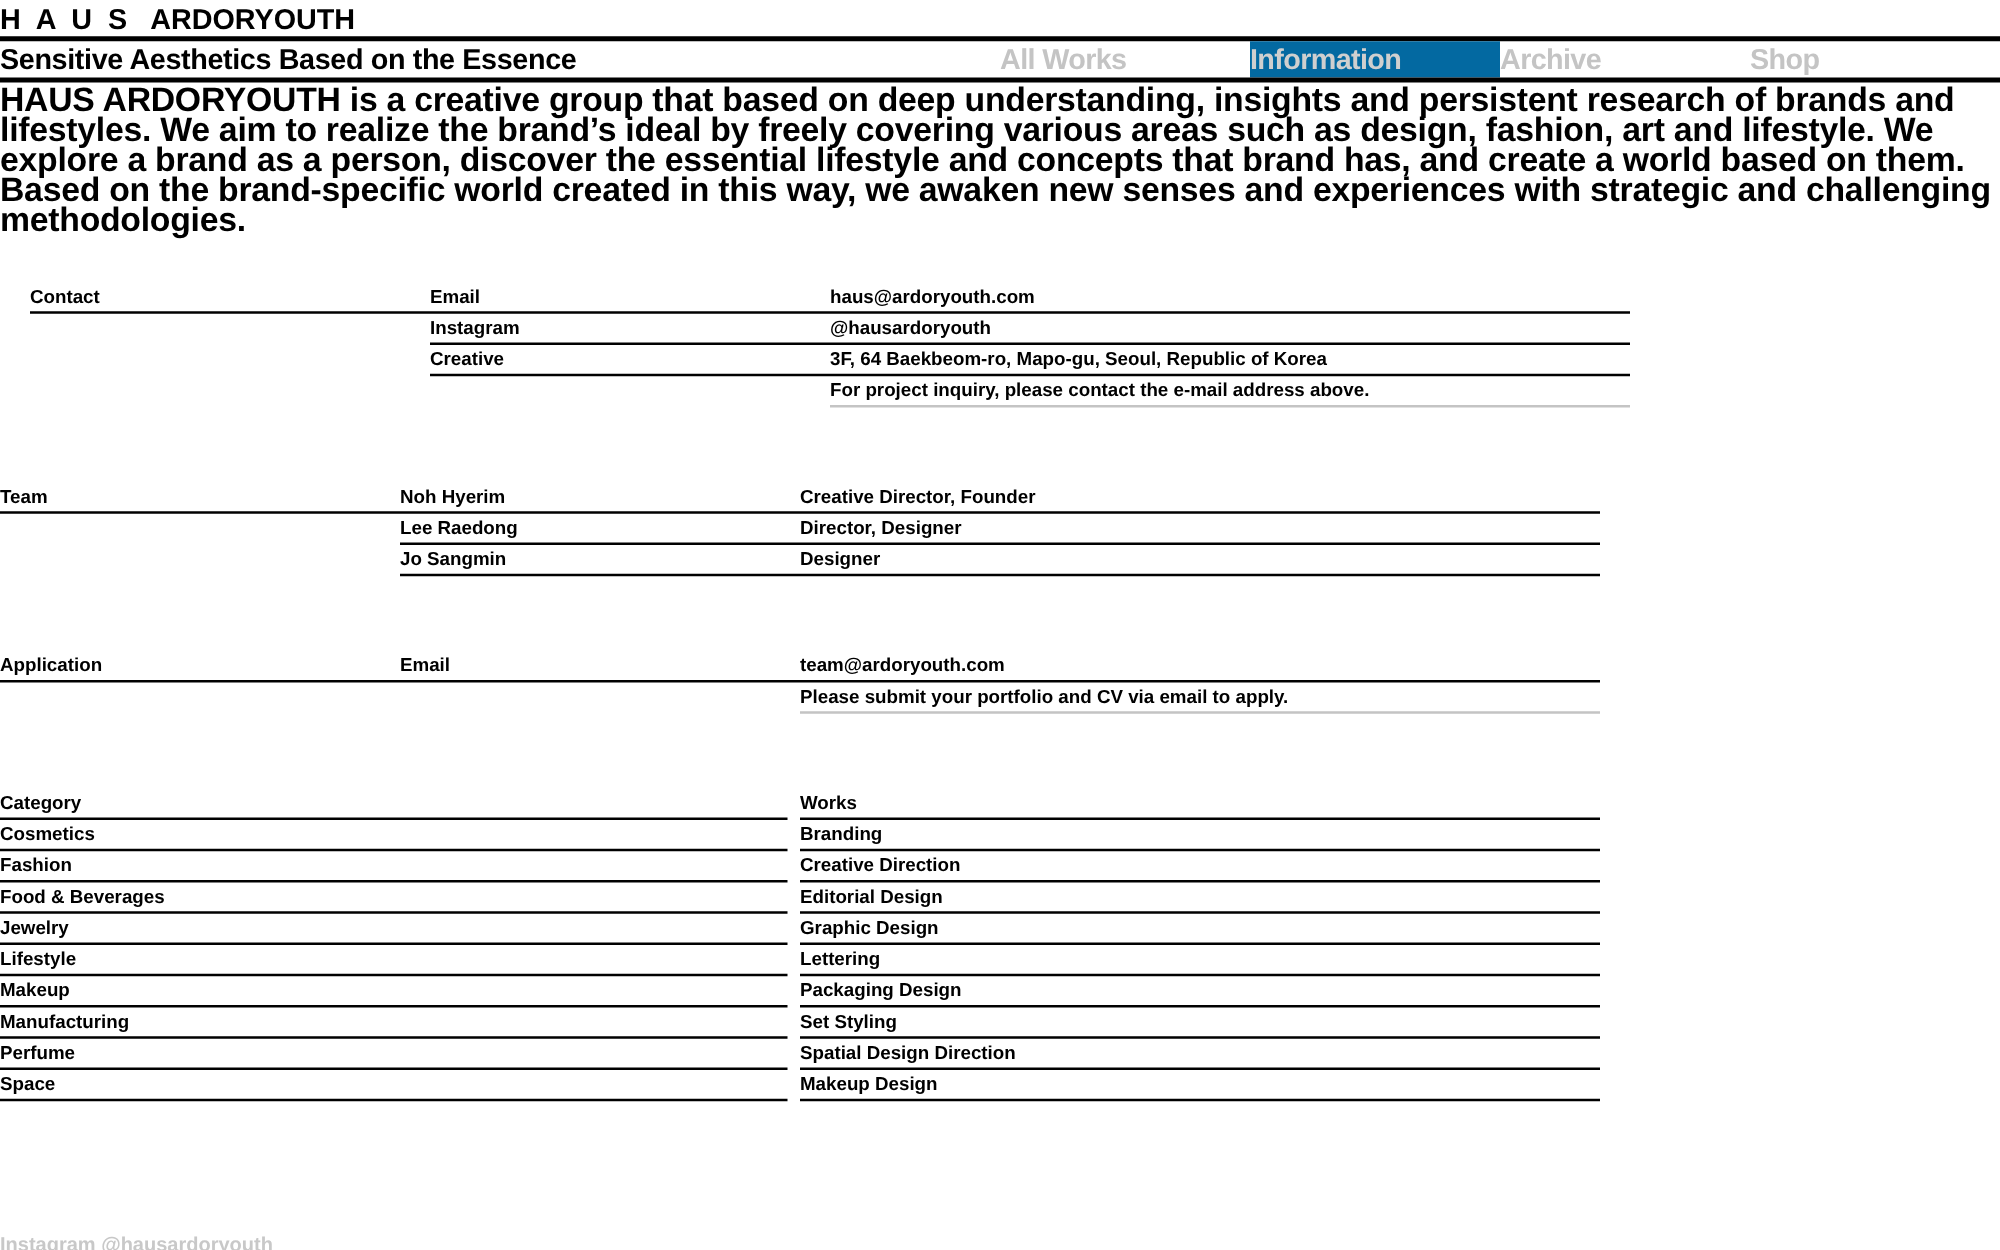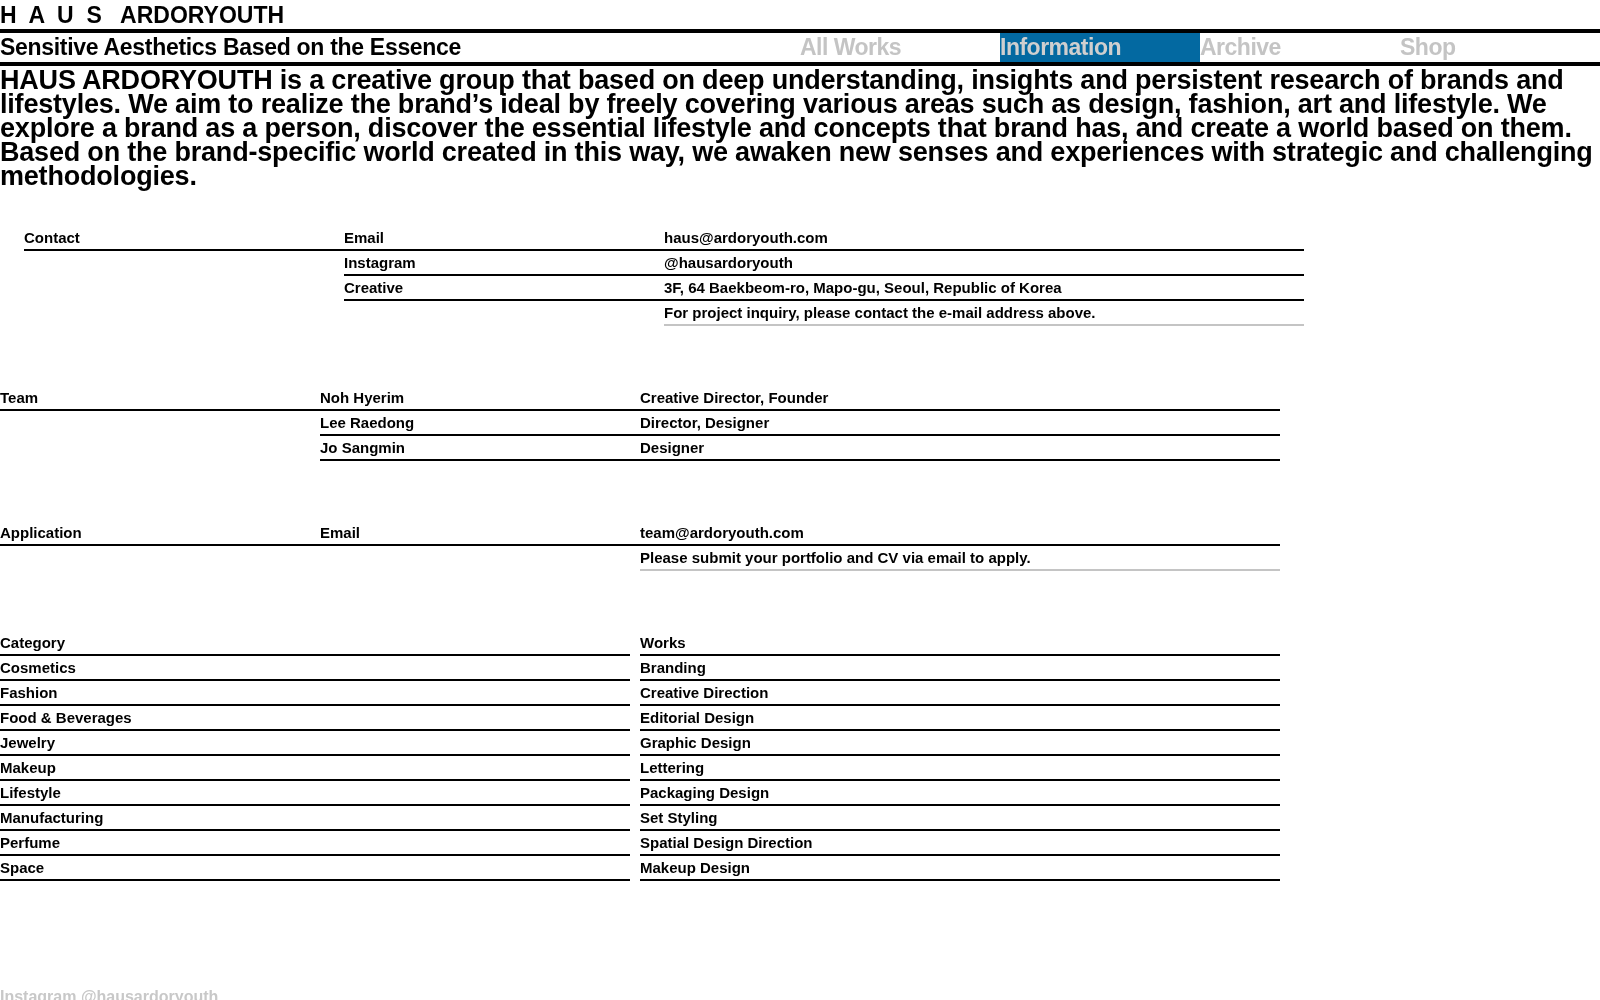--- a/index.html
+++ b/index.html
@@ -122,25 +122,25 @@
       </div>
     <div class="row">
         <span class="c1">Food &amp; Beverages</span>
         <div class="rule" style="left:0;width:630px;"></div>
       </div>
     <div class="row">
         <span class="c1">Jewelry</span>
         <div class="rule" style="left:0;width:630px;"></div>
       </div>
     <div class="row">
-        <span class="c1">Makeup</span>
+        <span class="c1">Lifestyle</span>
         <div class="rule" style="left:0;width:630px;"></div>
       </div>
     <div class="row">
-        <span class="c1">Lifestyle</span>
+        <span class="c1">Makeup</span>
         <div class="rule" style="left:0;width:630px;"></div>
       </div>
     <div class="row">
         <span class="c1">Manufacturing</span>
         <div class="rule" style="left:0;width:630px;"></div>
       </div>
     <div class="row">
         <span class="c1">Perfume</span>
         <div class="rule" style="left:0;width:630px;"></div>
       </div>

